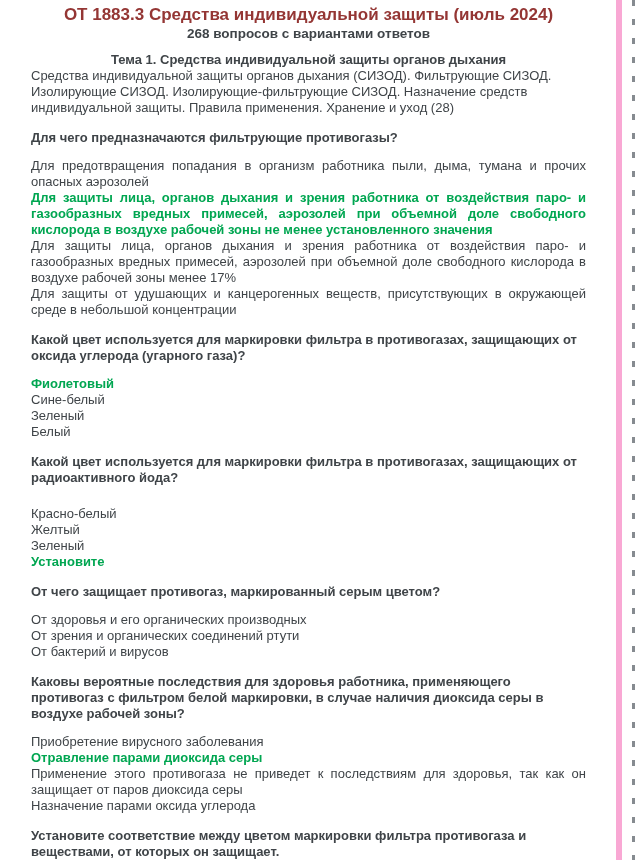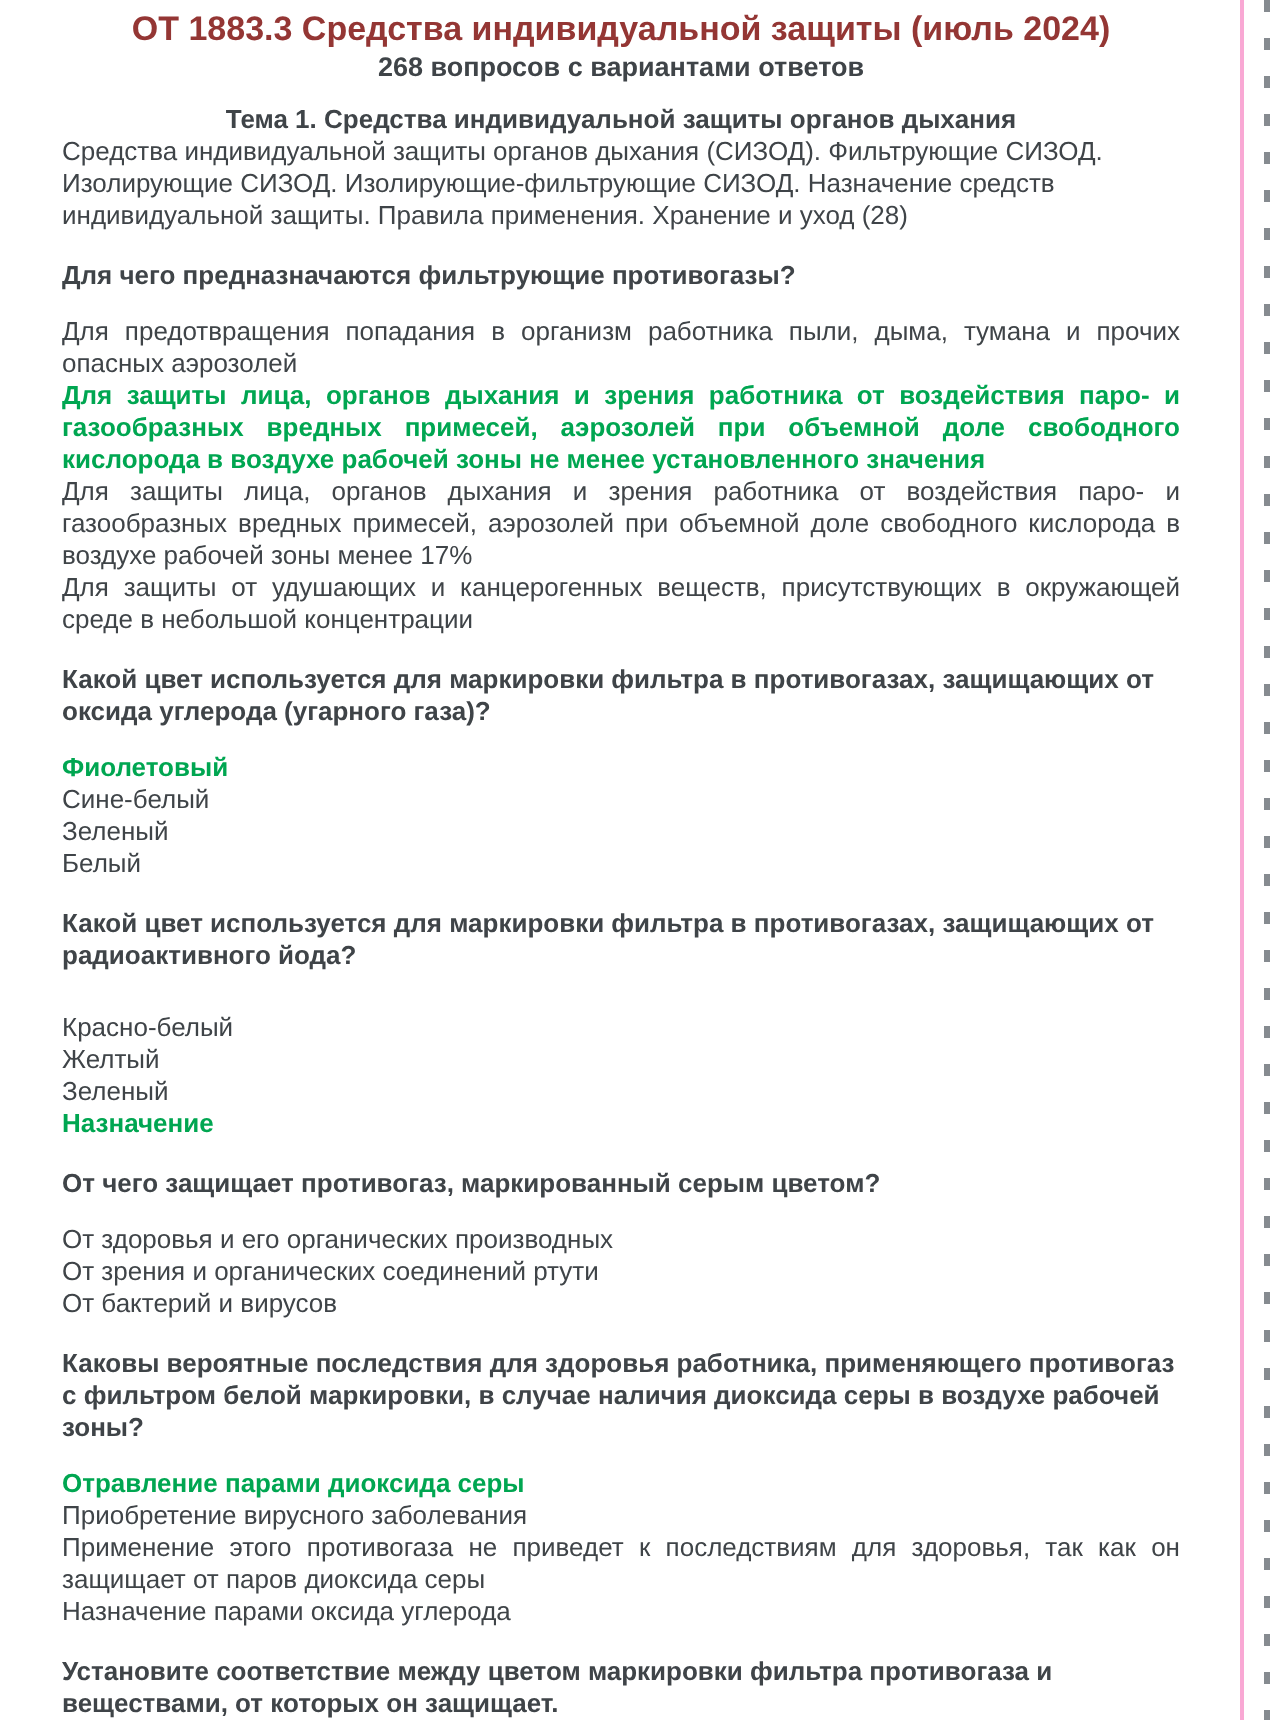--- a/index.html
+++ b/index.html
@@ -6,21 +6,21 @@
   body{
     width:635px;height:860px;overflow:hidden;position:relative;
     background:#ffffff;
     font-family:"Liberation Sans","DejaVu Sans",sans-serif;
     font-size:13px;line-height:16px;
     color:var(--body_text,#3f4448);
   }
   .page{
     position:absolute;top:0;left:0;bottom:0;right:13px;
     background:#fff;
-    border-right:2px solid #f9a8d4;
+    border-right:6px solid #f9a8d4;
     padding:5px 30px 0 31px;
     box-sizing:border-box;
   }
   .edge-dashes{
     position:absolute;top:0;bottom:0;right:0;width:3px;
     background:repeating-linear-gradient(to bottom,#868b90 0px,#868b90 6px,transparent 6px,transparent 19px);
   }
   .checkbox-frag{
     position:absolute;left:20px;top:-3px;width:10px;height:9px;
     border:1px solid #9aa0a6;background:#fff;
@@ -73,34 +73,34 @@
     <div class="answer">Сине-белый</div>
     <div class="answer">Зеленый</div>
     <div class="answer">Белый</div>
   </div>
 
   <div class="question">Какой цвет используется для маркировки фильтра в противогазах, защищающих от радиоактивного йода?</div>
   <div class="answers gap-lg">
     <div class="answer">Красно-белый</div>
     <div class="answer">Желтый</div>
     <div class="answer">Зеленый</div>
-    <div class="answer correct">Назначение</div>
+    <div class="answer correct">Установите</div>
   </div>
 
   <div class="question">От чего защищает противогаз, маркированный серым цветом?</div>
   <div class="answers">
     <div class="answer">От здоровья и его органических производных</div>
     <div class="answer">От зрения и органических соединений ртути</div>
     <div class="answer">От бактерий и вирусов</div>
   </div>
 
   <div class="question">Каковы вероятные последствия для здоровья работника, применяющего противогаз с фильтром белой маркировки, в случае наличия диоксида серы в воздухе рабочей зоны?</div>
   <div class="answers">
+    <div class="answer">Приобретение вирусного заболевания</div>
     <div class="answer correct">Отравление парами диоксида серы</div>
-    <div class="answer">Приобретение вирусного заболевания</div>
     <div class="answer">Применение этого противогаза не приведет к последствиям для здоровья, так как он защищает от паров диоксида серы</div>
     <div class="answer">Назначение парами оксида углерода</div>
   </div>
 
   <div class="question">Установите соответствие между цветом маркировки фильтра противогаза и веществами, от которых он защищает.</div>
 
 </div>
 
 <div class="edge-dashes"></div>
 

